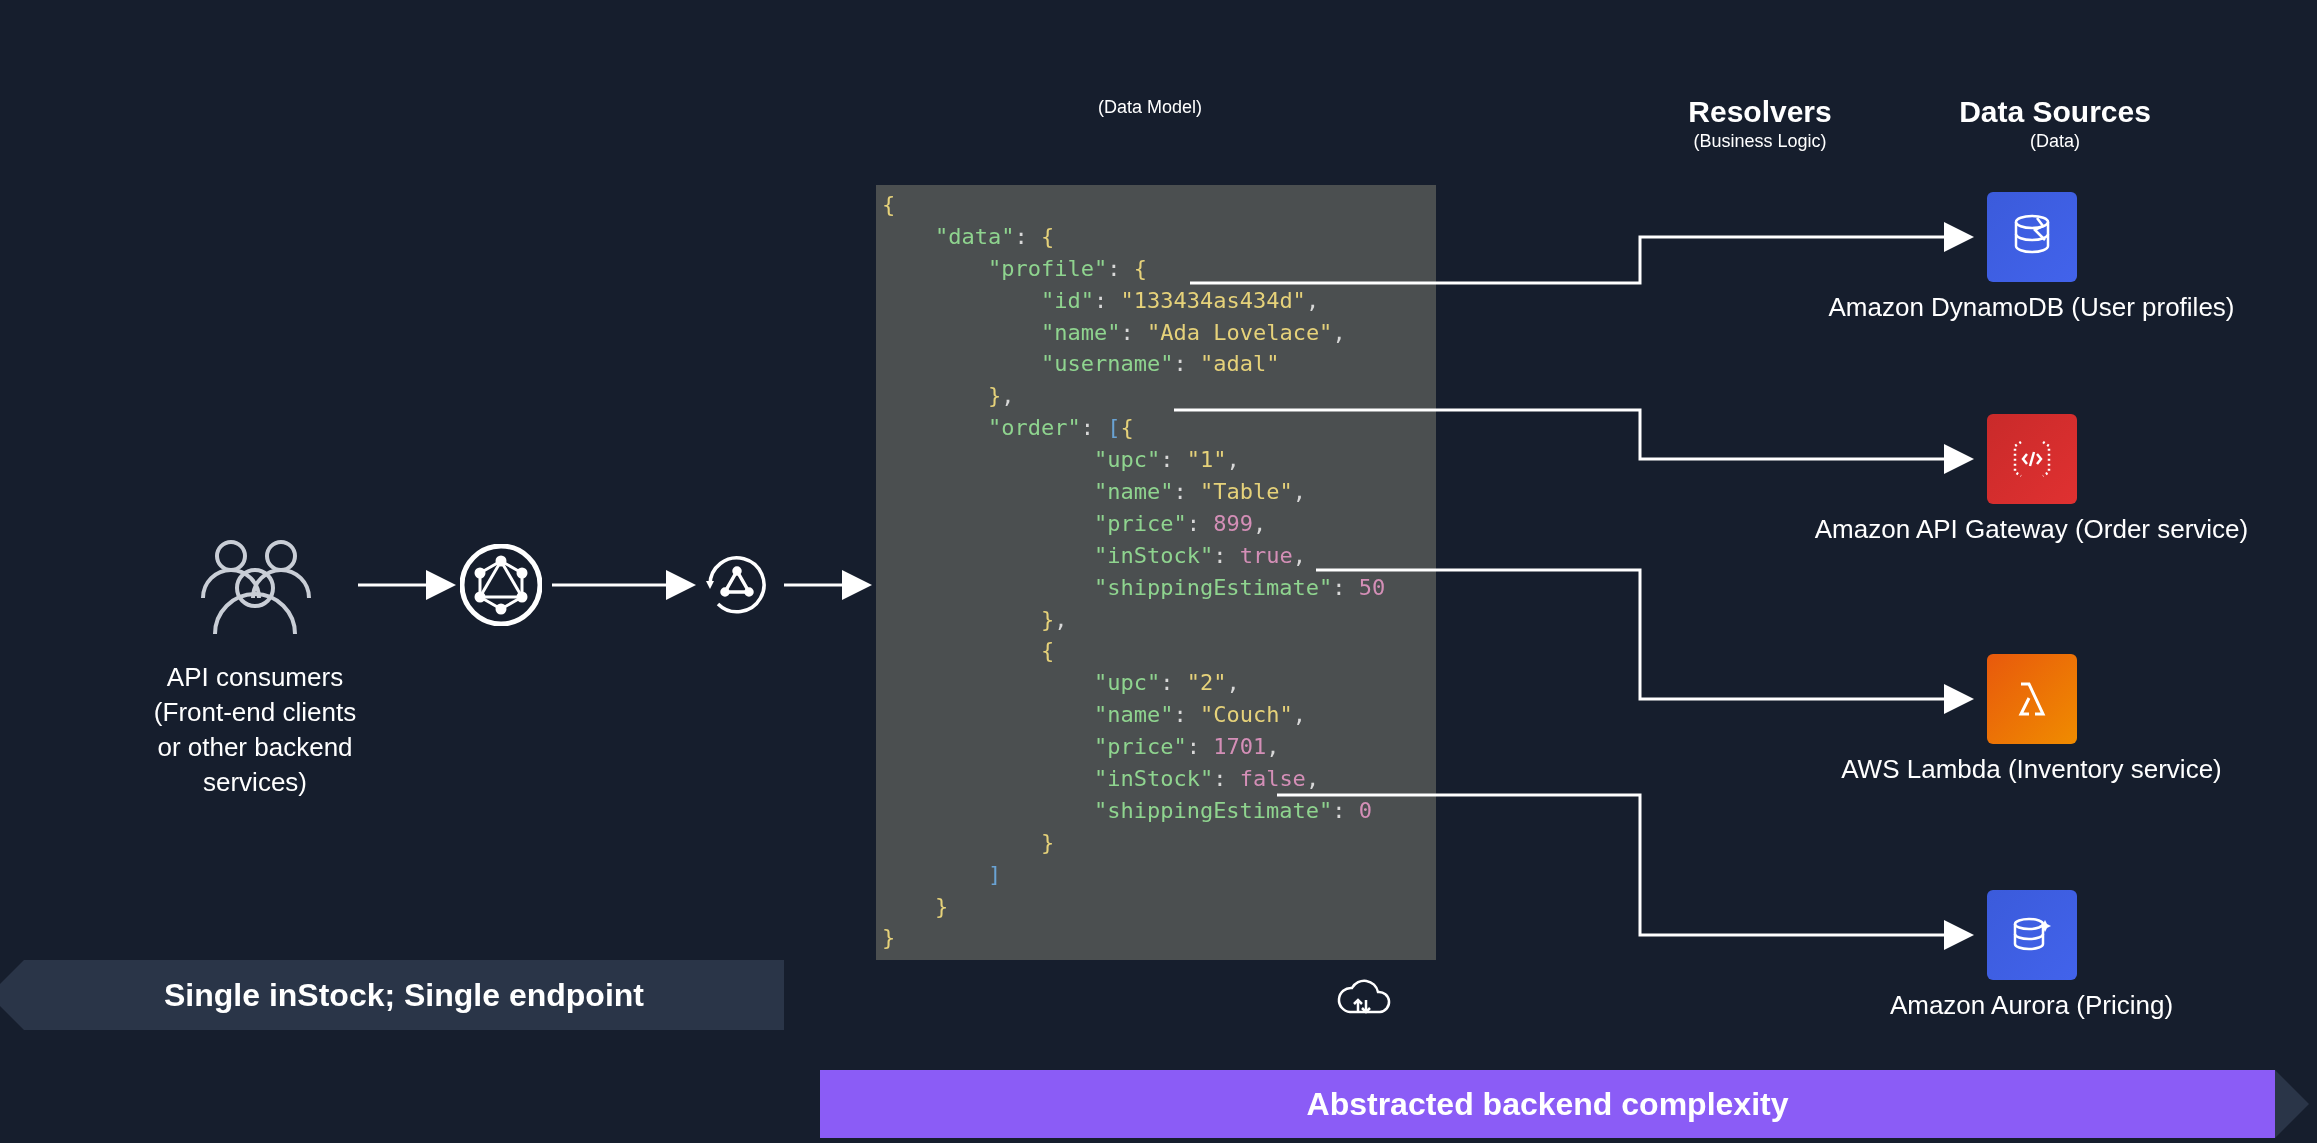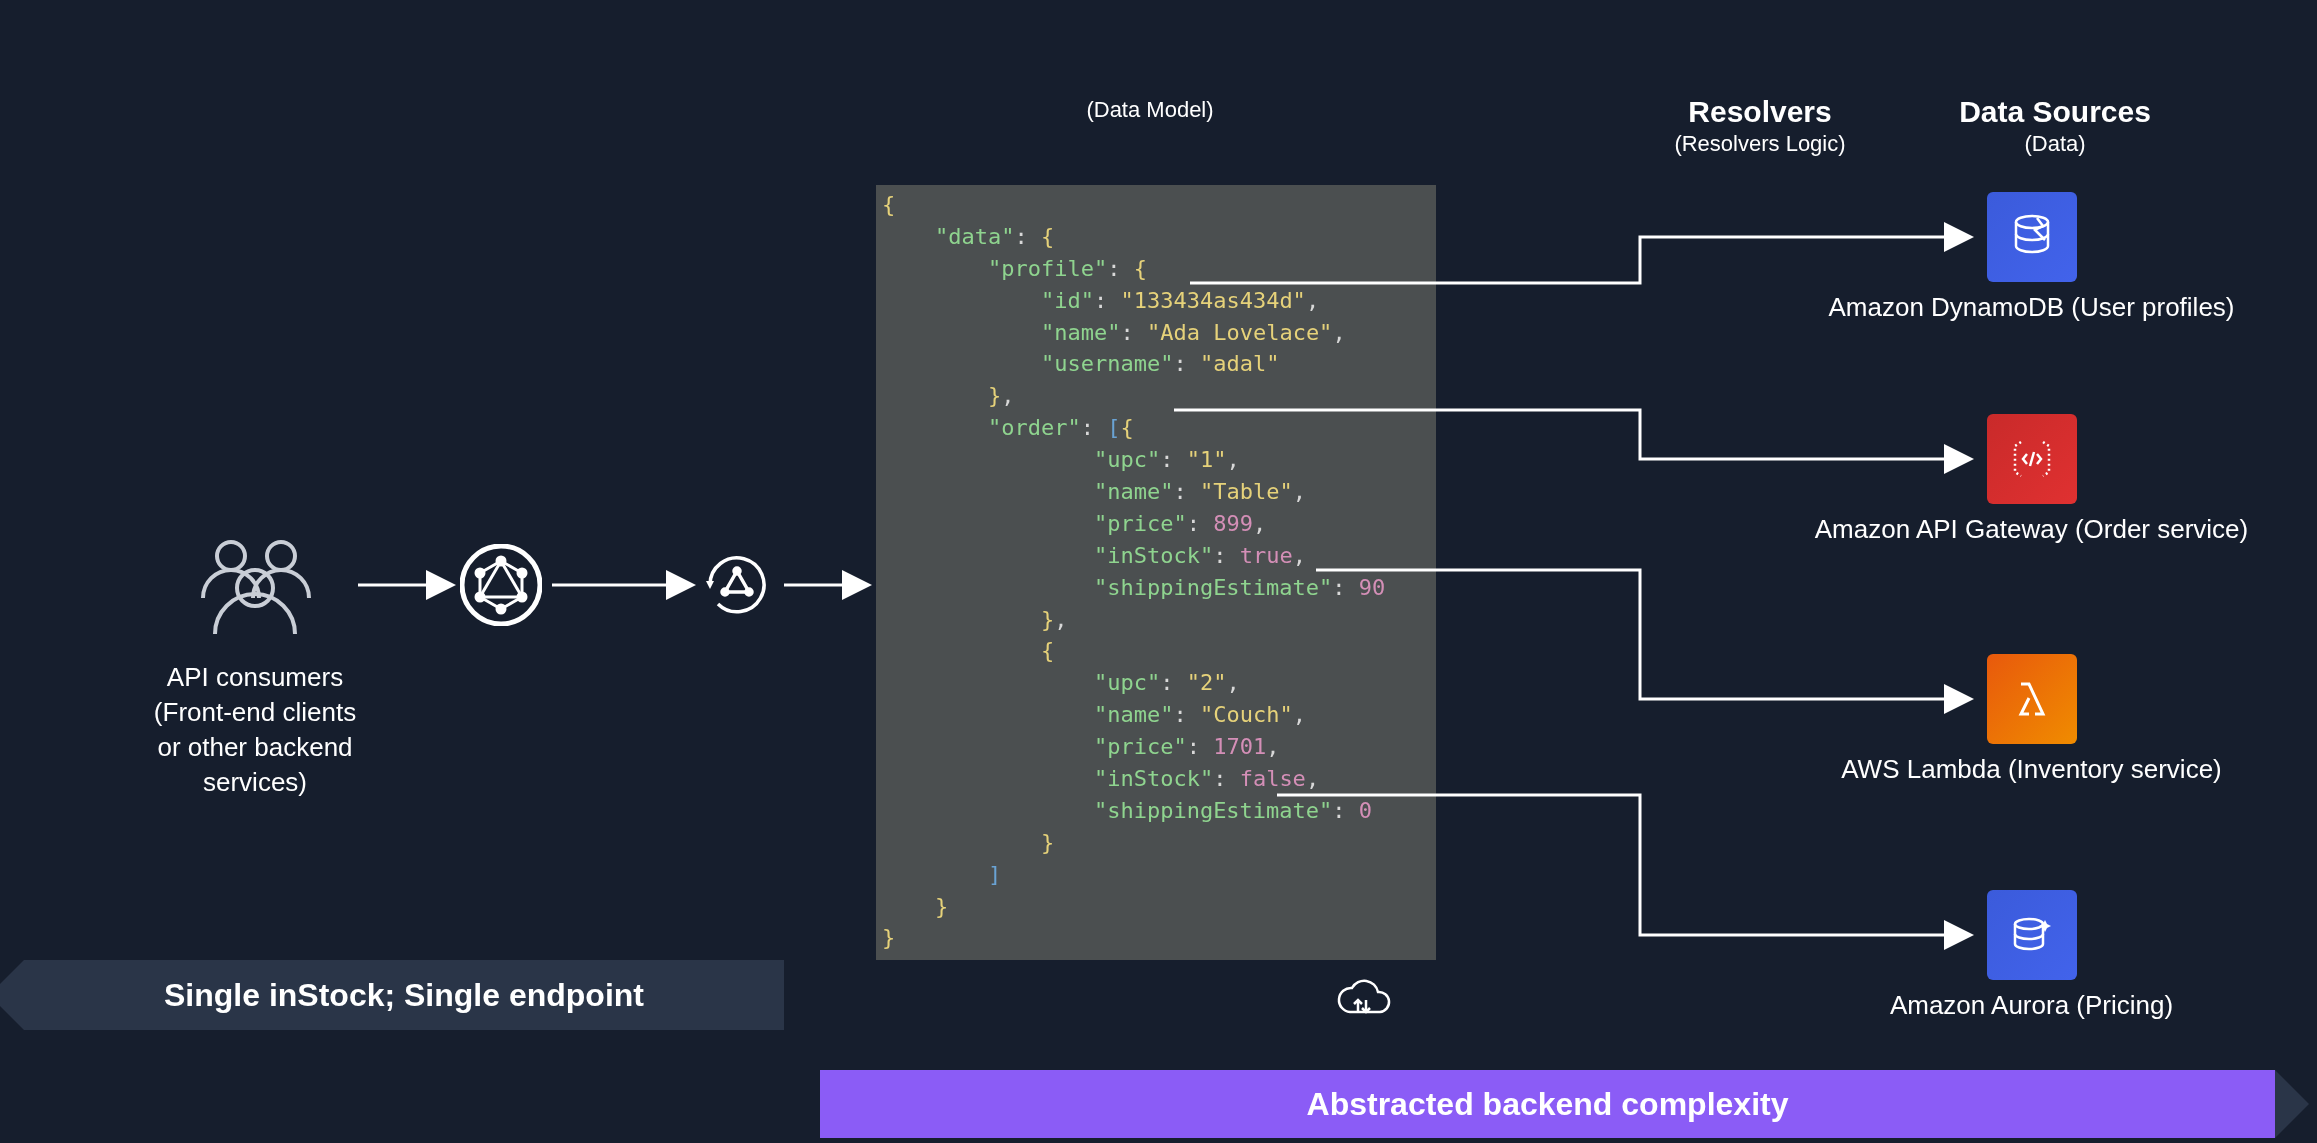--- a/index.html
+++ b/index.html
@@ -7,21 +7,21 @@
     background: #161e2d;
     color: #fff;
     font-family: -apple-system, BlinkMacSystemFont, "Segoe UI", Arial, sans-serif;
     width: 2317px;
     height: 1143px;
     position: relative;
     overflow: hidden;
   }
   .col-header { text-align: center; position: absolute; }
   .col-title { font-size: 30px; font-weight: 700; }
-  .col-sub { font-size: 22px; margin-top: 2px; }
+  .col-sub { font-size: 18px; margin-top: 2px; }
 
   
   .api-consumers {
     position: absolute;
     left: 105px;
     top: 530px;
     width: 300px;
     text-align: center;
   }
   .api-consumers-icon { margin: 0 auto 20px; width: 140px; height: 110px; }
@@ -120,21 +120,21 @@
   .arrowhead { fill: #fff; }
 </style>
 </head>
 <body>
 
 <div class="col-header" style="left: 980px; top: 95px; width: 340px;">
   <div class="col-sub">(Data Model)</div>
 </div>
 <div class="col-header" style="left: 1630px; top: 95px; width: 260px;">
   <div class="col-title">Resolvers</div>
-  <div class="col-sub">(Resolvers Logic)</div>
+  <div class="col-sub">(Business Logic)</div>
 </div>
 <div class="col-header" style="left: 1925px; top: 95px; width: 260px;">
   <div class="col-title">Data Sources</div>
   <div class="col-sub">(Data)</div>
 </div>
 
 <div class="api-consumers">
   <div class="api-consumers-icon">
     <svg viewBox="0 0 140 110">
       <g fill="none" stroke="#c9ced6" stroke-width="4">
@@ -194,21 +194,21 @@
     <div class="line">        <span class="key">"profile"</span><span class="punct">: </span><span class="brace">{</span></div>
     <div class="line">            <span class="key">"id"</span><span class="punct">: </span><span class="str">"133434as434d"</span><span class="punct">,</span></div>
     <div class="line">            <span class="key">"name"</span><span class="punct">: </span><span class="str">"Ada Lovelace"</span><span class="punct">,</span></div>
     <div class="line">            <span class="key">"username"</span><span class="punct">: </span><span class="str">"adal"</span></div>
     <div class="line">        <span class="brace">}</span><span class="punct">,</span></div>
     <div class="line">        <span class="key">"order"</span><span class="punct">: </span><span class="bracket">[</span><span class="brace">{</span></div>
     <div class="line">                <span class="key">"upc"</span><span class="punct">: </span><span class="str">"1"</span><span class="punct">,</span></div>
     <div class="line">                <span class="key">"name"</span><span class="punct">: </span><span class="str">"Table"</span><span class="punct">,</span></div>
     <div class="line">                <span class="key">"price"</span><span class="punct">: </span><span class="num">899</span><span class="punct">,</span></div>
     <div class="line">                <span class="key">"inStock"</span><span class="punct">: </span><span class="bool">true</span><span class="punct">,</span></div>
-    <div class="line">                <span class="key">"shippingEstimate"</span><span class="punct">: </span><span class="num">90</span></div>
+    <div class="line">                <span class="key">"shippingEstimate"</span><span class="punct">: </span><span class="num">50</span></div>
     <div class="line">            <span class="brace">}</span><span class="punct">,</span></div>
     <div class="line">            <span class="brace">{</span></div>
     <div class="line">                <span class="key">"upc"</span><span class="punct">: </span><span class="str">"2"</span><span class="punct">,</span></div>
     <div class="line">                <span class="key">"name"</span><span class="punct">: </span><span class="str">"Couch"</span><span class="punct">,</span></div>
     <div class="line">                <span class="key">"price"</span><span class="punct">: </span><span class="num">1701</span><span class="punct">,</span></div>
     <div class="line">                <span class="key">"inStock"</span><span class="punct">: </span><span class="bool">false</span><span class="punct">,</span></div>
     <div class="line">                <span class="key">"shippingEstimate"</span><span class="punct">: </span><span class="num">0</span></div>
     <div class="line">            <span class="brace">}</span></div>
     <div class="line">        <span class="bracket">]</span></div>
     <div class="line">    <span class="brace">}</span></div>

